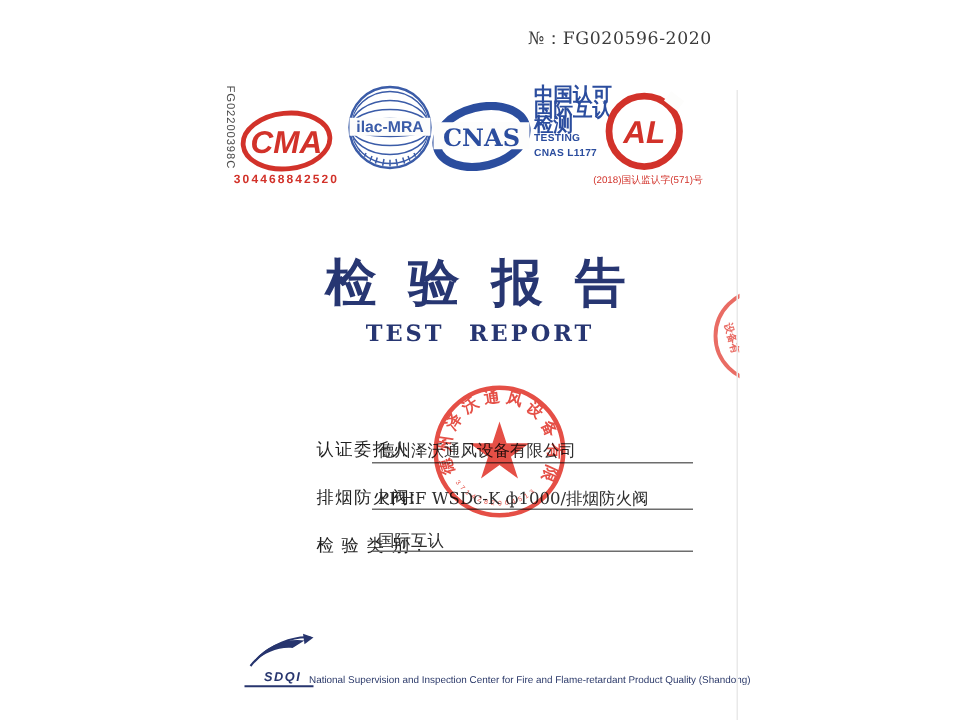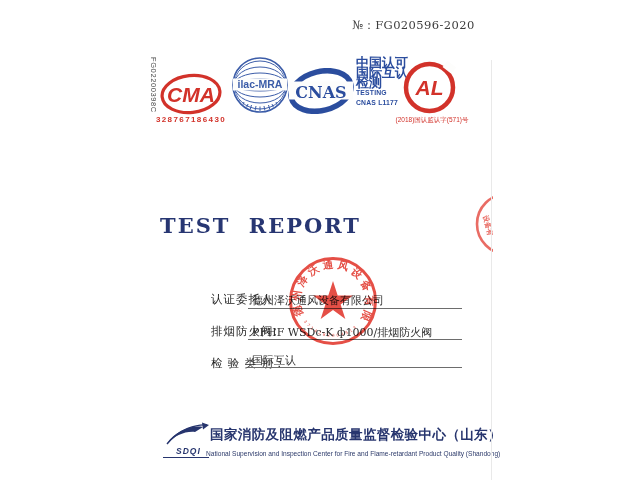--- a/index.html
+++ b/index.html
@@ -17,21 +17,21 @@
   .cma-num{left:150px;top:115px;width:82px;text-align:center;font-size:8px;font-weight:bold;color:#d2322a;letter-spacing:1.4px;}
   .ilac-svg{left:230px;top:55px;}
   .cnas-svg{left:288px;top:68px;}
   .cnas-text{left:356px;top:58px;line-height:10px;}
   .cnas-text .zh{font-size:13px;font-weight:bold;color:#2b4d9e;}
   .cnas-text .en{font-size:6.8px;font-weight:bold;color:#2b4d9e;letter-spacing:.2px;}
   .cal-svg{left:402px;top:60px;}
   .cal-caption{left:392px;top:116px;width:80px;text-align:center;font-size:6.5px;color:#d2322a;white-space:nowrap;}
   
   .title-zh{left:160px;top:166px;width:320px;text-align:center;font-size:34px;font-weight:bold;color:#273672;letter-spacing:6px;}
-  .title-en{left:160px;top:213px;width:320px;font-family:"DejaVu Serif",serif;font-size:21px;font-weight:bold;color:#273672;letter-spacing:2px;word-spacing:9px;}
+  .title-en{left:160px;top:213px;width:320px;text-align:center;font-family:"DejaVu Serif",serif;font-size:15px;font-weight:bold;color:#273672;letter-spacing:2px;word-spacing:9px;}
   
   .form-label{font-size:11.5px;color:#1f1f1f;letter-spacing:1px;white-space:nowrap;margin-left:23px;}
   .form-value{font-family:"DejaVu Serif",serif;font-size:11px;color:#2e2e2e;white-space:nowrap;}
   .lbl1{left:188px;top:292px;}  .val1{left:252px;top:293px;}
   .lbl2{left:188px;top:324px;}  .val2{left:252px;top:325px;}
   .lbl3{left:188px;top:356px;}  .val3{left:252px;top:353px;}
   .uline{left:248px;width:214px;height:0;border-top:1.6px solid #6d6d6d;}
   .ul1{top:308px;} .ul2{top:339px;} .ul3{top:367px;}
   
   .stamp-main{left:287px;top:255px;opacity:.9;mix-blend-mode:multiply;}
@@ -50,21 +50,21 @@
   <div class="abs report-no">
     <span>№：</span><span>FG020596-2020</span>
   </div>
 
   <div class="abs side-code">FG02200398C</div>
 
   <svg class="abs cma-svg" width="62" height="42" viewBox="0 0 62 42">
     <ellipse cx="31" cy="21" rx="29" ry="18.5" fill="none" stroke="#d2322a" stroke-width="3.2" transform="rotate(-6 31 21)"></ellipse>
     <text x="31" y="29" text-anchor="middle" font-size="21" font-weight="bold" font-style="italic" fill="#d2322a" font-family="Liberation Sans,sans-serif">CMA</text>
   </svg>
-  <div class="abs cma-num">328767186430</div>
+  <div class="abs cma-num">304468842520</div>
 
   <svg class="abs ilac-svg" width="60" height="60" viewBox="0 0 60 60">
     <defs>
         <clipPath id="ilacClip">
           <circle cx="30" cy="30" r="26"></circle>
         </clipPath>
       </defs>
     <circle cx="30" cy="30" r="27" fill="none" stroke="#3b5ca8" stroke-width="1.6"></circle>
     <g clip-path="url(#ilacClip)" stroke="#3b5ca8" stroke-width="1" fill="none">
       <ellipse cx="30" cy="30" rx="26" ry="24"></ellipse>
@@ -90,20 +90,21 @@
     <div class="en">CNAS L1177</div>
   </div>
 
   <svg class="abs cal-svg" width="55" height="55" viewBox="0 0 55 55">
     <circle cx="27.5" cy="27.5" r="23.5" fill="none" stroke="#d2322a" stroke-width="4.5"></circle>
     <rect x="42" y="3" width="11" height="8" fill="#fdfdfc" transform="rotate(38 47 7)"></rect>
     <text x="27.5" y="35" text-anchor="middle" font-size="21" font-weight="bold" font-style="italic" fill="#d2322a" font-family="Liberation Sans,sans-serif">AL</text>
   </svg>
   <div class="abs cal-caption">(2018)国认监认字(571)号</div>
 
+  <div class="abs title-zh">检 验 报 告</div>
   <div class="abs title-en">TEST REPORT</div>
 
   <div class="abs form-label lbl1">认证委托人：</div>
   <div class="abs form-value val1">德州泽沃通风设备有限公司</div>
   <div class="abs uline ul1"></div>
 
   <div class="abs form-label lbl2">排烟防火阀:</div>
   <div class="abs form-value val2">PFHF WSDc-K ф1000/排烟防火阀</div>
   <div class="abs uline ul2"></div>
 
@@ -133,18 +134,17 @@
     </svg>
   </div>
 
   <svg class="abs sdqi-svg" width="50" height="42" viewBox="0 0 50 42">
     <path d="M6,25 C14,12 30,6 42,8 L34,13 C24,12 13,17 6,25 Z" fill="#27356e"></path>
     <path d="M6,25 C18,10 36,5 46,6" fill="none" stroke="#27356e" stroke-width="1.4"></path>
     <path d="M41,3.5 l7,2.5 -6,4.5 z" fill="#27356e"></path>
     <text x="15" y="35" font-size="8.5" font-weight="bold" font-style="italic" fill="#27356e" letter-spacing="1" font-family="Liberation Sans,sans-serif">SDQI</text>
     <line x1="2" y1="38.5" x2="48" y2="38.5" stroke="#27356e" stroke-width="1.2"></line>
   </svg>
-  <div class="abs org-zh">国家消防及阻燃产品质量监督检验中心（山东）</div>
   <div class="abs org-en">National Supervision and Inspection Center for Fire and Flame-retardant Product Quality (Shandong)</div>
 
   <div class="abs fold-line"></div>
 
 </div>
 
 </body></html>

